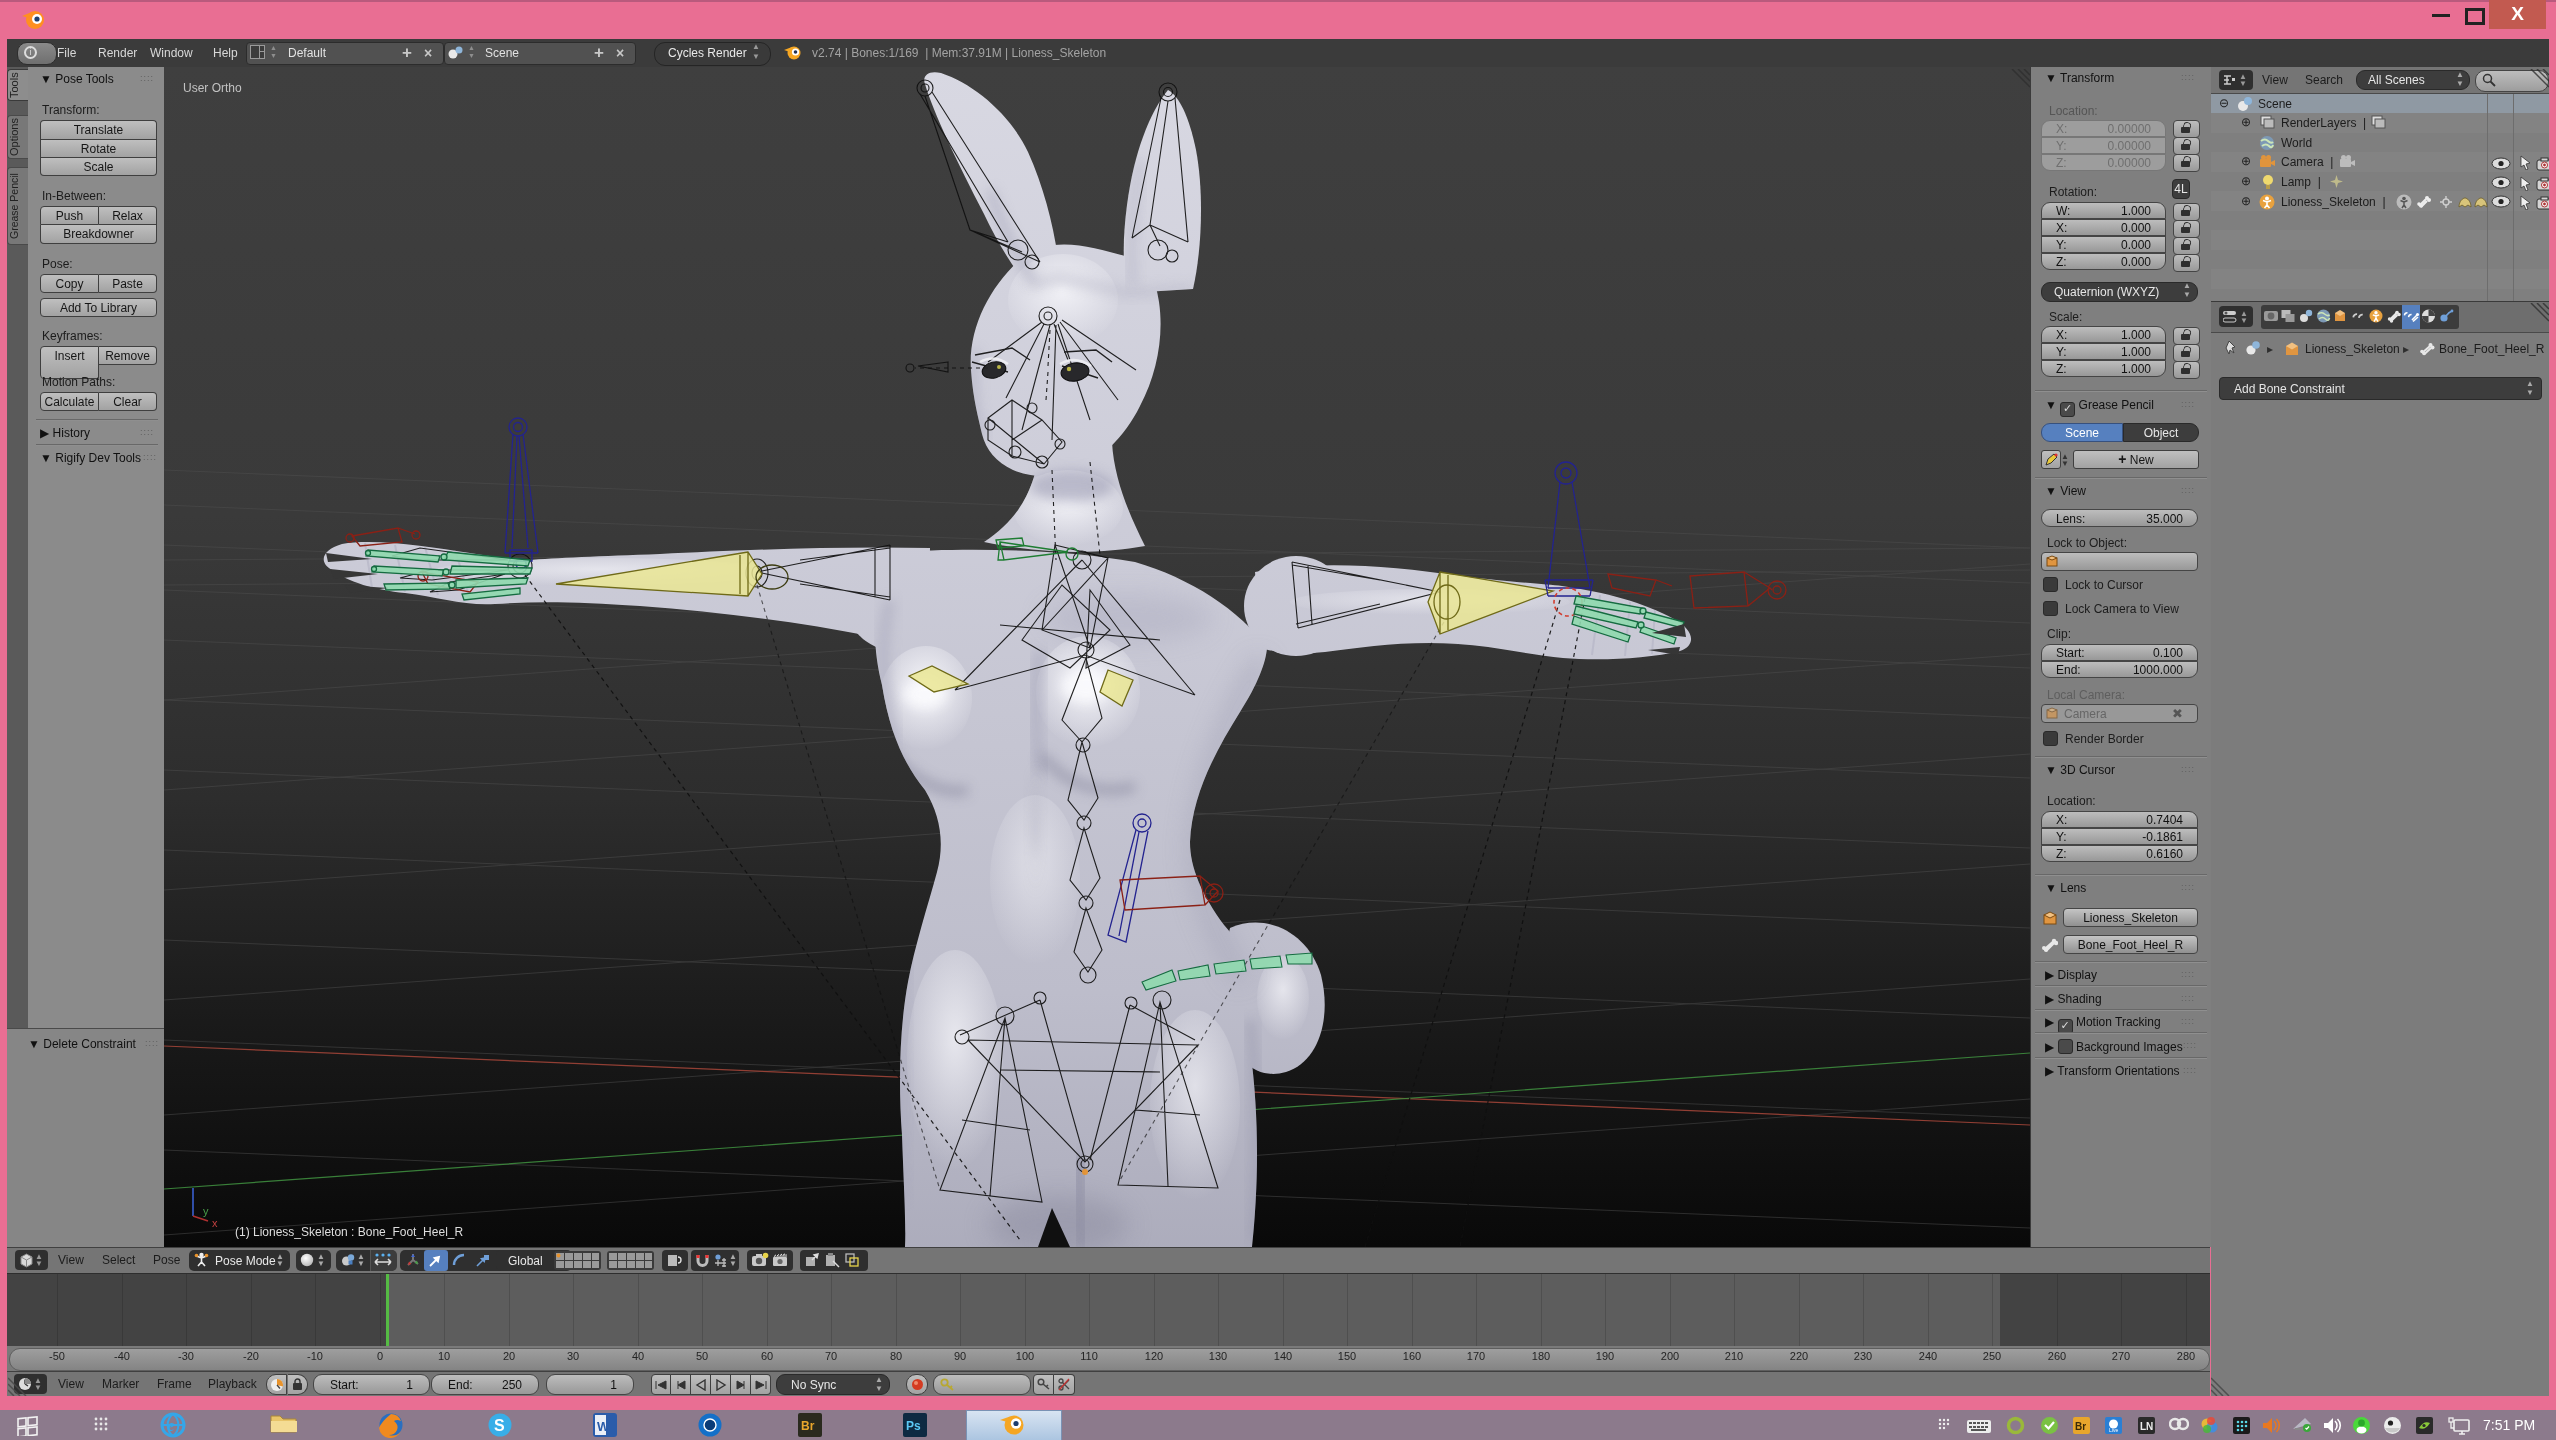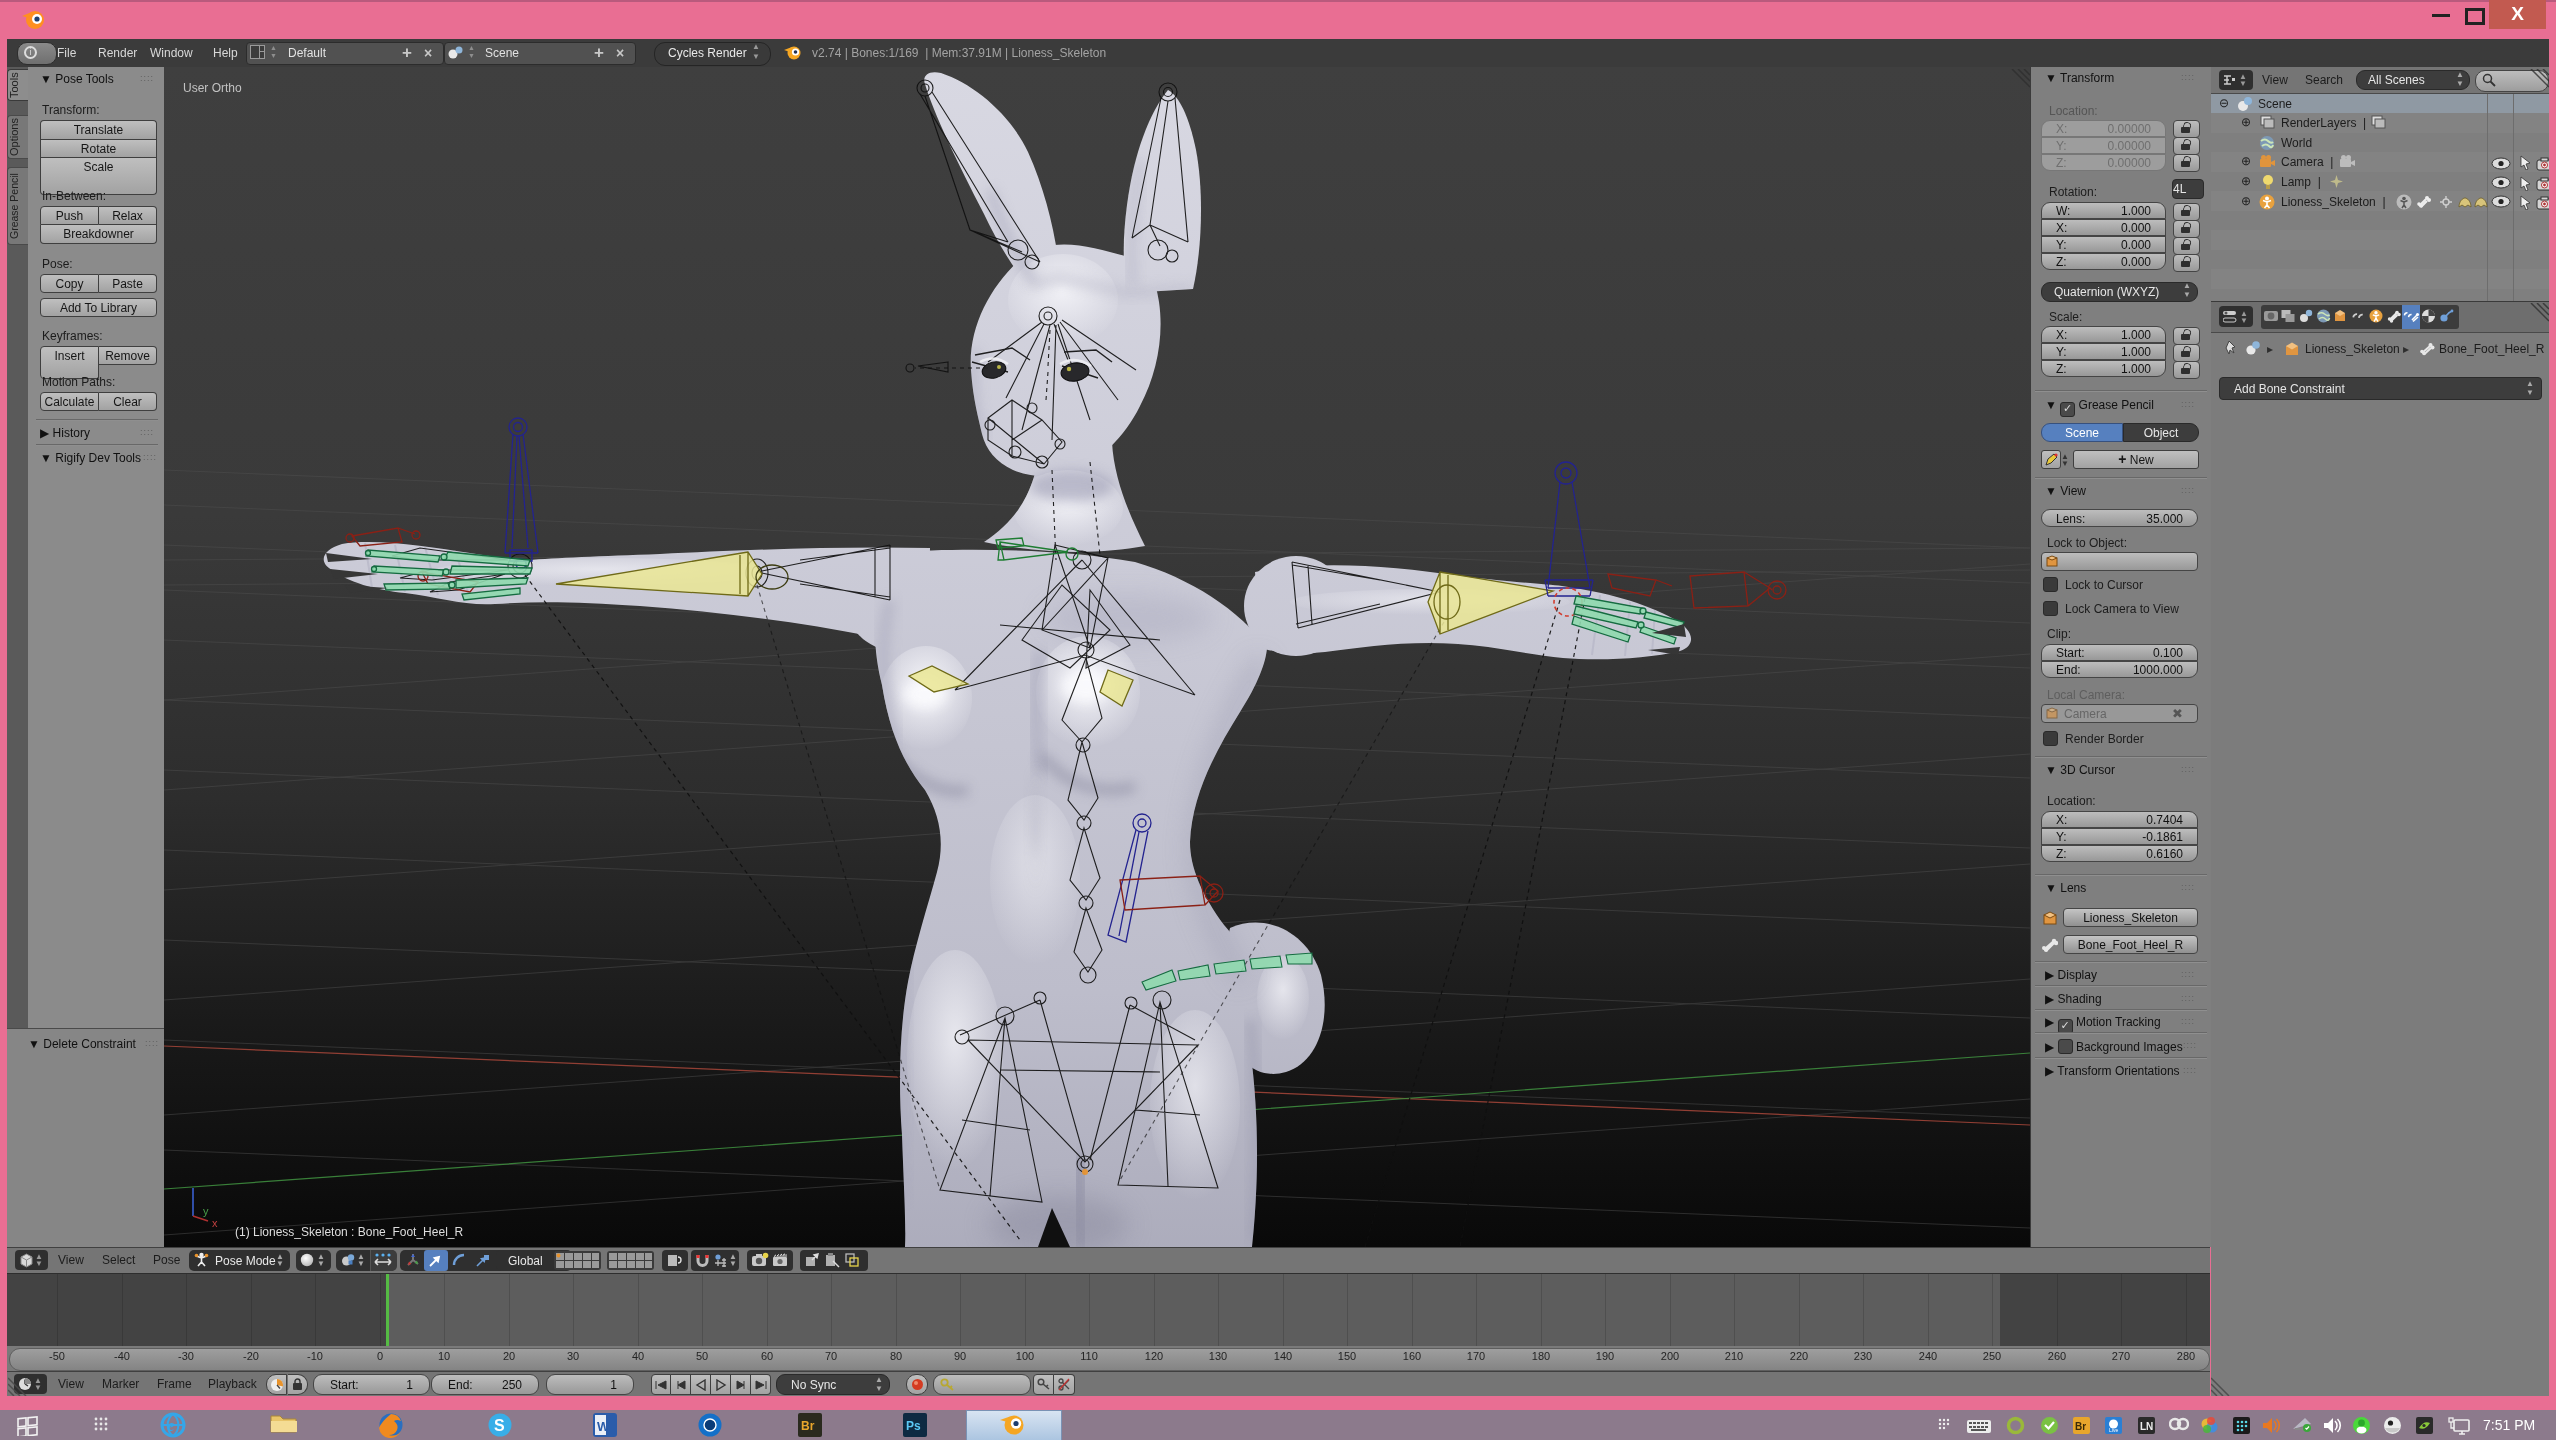--- a/index.html
+++ b/index.html
@@ -106,21 +106,21 @@
     <div class="vtab" style="top:2px;height:32px;background:#8d8d8d;border-color:#3a3a3a">Tools</div>
     <div class="vtab" style="top:48px;height:44px">Options</div>
     <div class="vtab" style="top:100px;height:78px;font-size:10.5px">Grease Pencil</div>
   </div>
   <div class="abs" id="toolshelf">
     <div class="hdr" style="left:12px;top:5px">▼ Pose Tools</div>
     <div class="dots" style="left:112px;top:6px">::::</div>
     <div class="lbl" style="left:14px;top:36px">Transform:</div>
     <div class="btn" style="left:12px;top:53px;width:117px;height:19px;line-height:18px;border-radius:4px 4px 0 0;border-bottom:none">Translate</div>
     <div class="btn" style="left:12px;top:72px;width:117px;height:19px;line-height:18px;border-radius:0">Rotate</div>
-    <div class="btn" style="left:12px;top:91px;width:117px;height:37px;line-height:18px;border-radius:0 0 4px 4px;border-top:none">Scale</div>
+    <div class="btn" style="left:12px;top:91px;width:117px;height:18px;line-height:18px;border-radius:0 0 4px 4px;border-top:none">Scale</div>
     <div class="lbl" style="left:14px;top:122px">In-Between:</div>
     <div class="btn" style="left:12px;top:139px;width:59px;height:19px;line-height:18px;border-radius:4px 0 0 0">Push</div>
     <div class="btn" style="left:71px;top:139px;width:58px;height:19px;line-height:18px;border-radius:0 4px 0 0;border-left:none">Relax</div>
     <div class="btn" style="left:12px;top:158px;width:117px;height:19px;line-height:18px;border-radius:0 0 4px 4px;border-top:none">Breakdowner</div>
     <div class="lbl" style="left:14px;top:190px">Pose:</div>
     <div class="btn" style="left:12px;top:207px;width:59px;height:19px;line-height:18px;border-radius:4px 0 0 4px">Copy</div>
     <div class="btn" style="left:71px;top:207px;width:58px;height:19px;line-height:18px;border-radius:0 4px 4px 0;border-left:none">Paste</div>
     <div class="btn" style="left:12px;top:231px;width:117px;height:19px;line-height:18px;border-radius:4px">Add To Library</div>
     <div class="lbl" style="left:14px;top:262px">Keyframes:</div>
     <div class="btn" style="left:12px;top:279px;width:59px;height:33px;line-height:18px;border-radius:4px 0 0 4px">Insert</div>
@@ -395,21 +395,21 @@
         <span class="r">0.00000</span>
       </div>
     <div class="pill dis" style="left:10px;top:87px;width:125px;height:17px;border-radius:0 0 9px 9px">
         <span class="l">Z:</span>
         <span class="r">0.00000</span>
       </div>
     <div class="lock" style="left:142px;top:53px"></div>
       <div class="lock" style="left:142px;top:70px"></div>
       <div class="lock" style="left:142px;top:87px"></div>
     <div class="lbl" style="left:18px;top:118px">Rotation:</div>
-    <div class="dark" style="left:141px;top:112px;width:32px;height:20px;border-radius:4px;line-height:19px">4L</div>
+    <div class="dark" style="left:141px;top:112px;width:18px;height:20px;border-radius:4px;text-align:center;line-height:19px">4L</div>
     <div class="pill" style="left:10px;top:135px;width:125px;height:17px;border-radius:9px 9px 0 0">
         <span class="l">W:</span>
         <span class="r">1.000</span>
       </div>
     <div class="pill" style="left:10px;top:152px;width:125px;height:17px;border-radius:0">
         <span class="l">X:</span>
         <span class="r">0.000</span>
       </div>
     <div class="pill" style="left:10px;top:169px;width:125px;height:17px;border-radius:0">
         <span class="l">Y:</span>

